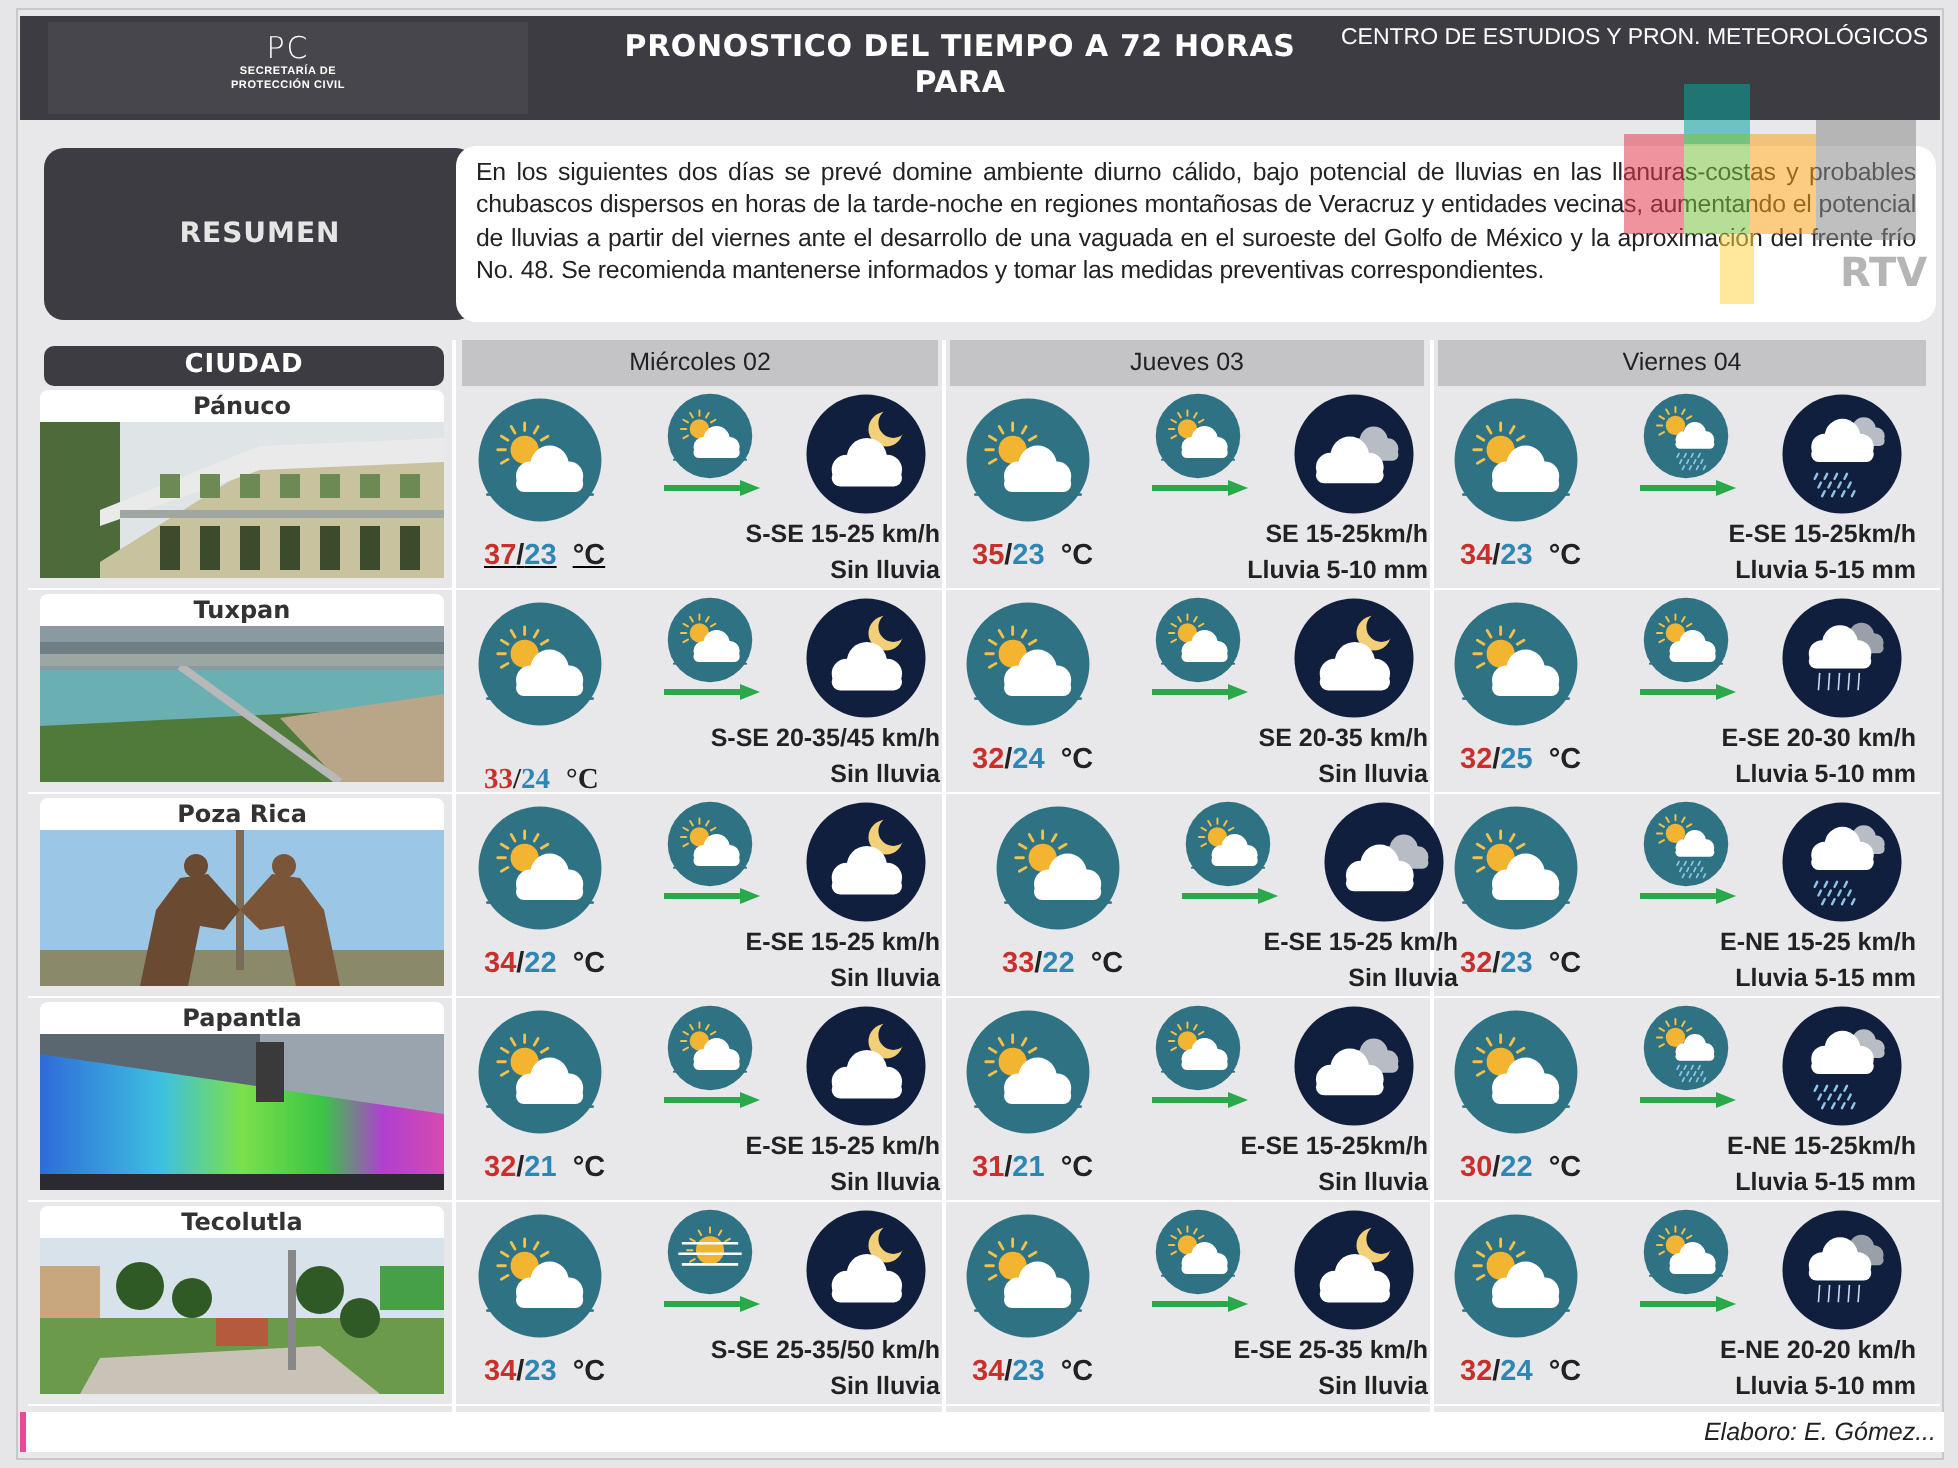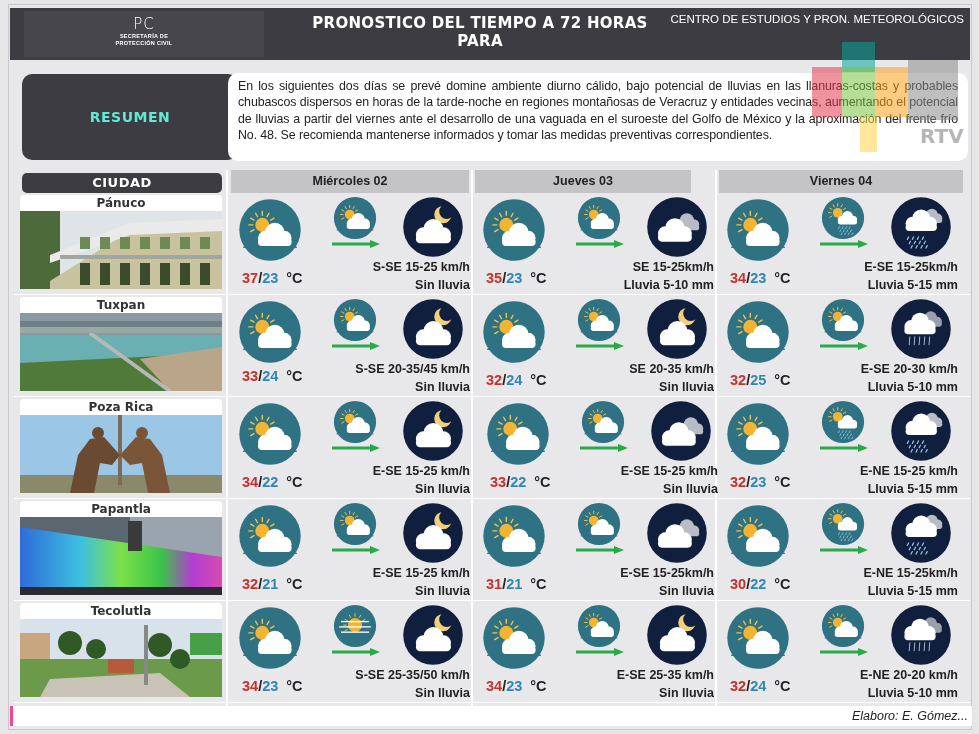--- a/index.html
+++ b/index.html
@@ -7,26 +7,26 @@
   .frame { position: absolute; left: 8px; top: 4px; width: 964px; height: 726px; background: #e8e8ea; border: 1px solid #c8c8c8; }
   .header { position: absolute; left: 10px; top: 8px; width: 960px; height: 52px; background: #3d3c42; }
   .logo-box { position: absolute; left: 14px; top: 3px; width: 240px; height: 46px; background: #47464c; color: #fff; text-align: center; }
   .logo-pc { font-family: "DejaVu Sans", sans-serif; font-size: 15px; font-weight: 300; margin-top: 4px; letter-spacing: 1px; }
   .logo-sub { font-size: 5.5px; font-weight: bold; line-height: 7px; letter-spacing: .3px; }
   .title1 { position: absolute; left: 280px; top: 6px; width: 380px; text-align: center; color: #fff; font-family: "DejaVu Sans", sans-serif; font-weight: bold; font-size: 15px; letter-spacing: .3px; }
   .title2 { position: absolute; left: 280px; top: 20px; width: 380px; text-align: center; color: #fff; font-family: "DejaVu Sans", sans-serif; font-weight: bold; font-size: 23px; letter-spacing: 1px; }
   .center-info { position: absolute; right: 6px; top: 4px; text-align: center; color: #fff; font-size: 11.5px; line-height: 15px; }
   .center-info .l1 { color: #fff; }
   .center-info .l2, .center-info .l3 { color: #f0f0f0; font-size: 12px; }
-  .summary-label { position: absolute; left: 22px; top: 74px; width: 216px; height: 86px; background: #3d3c42; border-radius: 10px; color: #5eead4; font-family: "DejaVu Sans", sans-serif; font-weight: bold; font-size: 14px; display: flex; align-items: center; justify-content: center; letter-spacing: .5px; }
+  .summary-label { position: absolute; left: 22px; top: 74px; width: 216px; height: 86px; background: #3d3c42; border-radius: 10px; color: #e5e5e5; font-family: "DejaVu Sans", sans-serif; font-weight: bold; font-size: 14px; display: flex; align-items: center; justify-content: center; letter-spacing: .5px; }
   .summary-text { position: absolute; left: 228px; top: 73px; width: 740px; height: 88px; background: #fff; border-radius: 10px; padding: 5px 10px 0 10px; font-family: "Liberation Sans", sans-serif; font-size: 12.4px; line-height: 16.4px; color: #222; text-align: justify; letter-spacing: -.1px; }
   .watermark { position: absolute; left: 812px; top: 42px; width: 150px; height: 110px; pointer-events: none; }
   .wm { position: absolute; opacity: .55; }
   .city-head { position: absolute; left: 22px; top: 173px; width: 200px; height: 20px; background: #3d3c42; border-radius: 5px; color: #fff; font-family: "DejaVu Sans", sans-serif; font-weight: bold; font-size: 13px; text-align: center; line-height: 20px; letter-spacing: .5px; }
-  .day-head { position: absolute; top: 170px; height: 23px; background: #c4c4c6; color: #222; font-weight: bold; font-size: 12.5px; text-align: center; line-height: 23px; }
+  .day-head { position: absolute; top: 170px; height: 23px; background: #c4c4c6; color: #222; font-weight: normal; font-size: 12.5px; text-align: center; line-height: 23px; }
   .row { position: absolute; left: 14px; width: 956px; height: 101px; border-bottom: 1px solid #fff; }
   .city-card { position: absolute; left: 6px; top: 1px; width: 202px; height: 97px; }
   .city-name { height: 16px; background: #fff; border-radius: 4px 4px 0 0; font-family: "DejaVu Sans", sans-serif; font-weight: bold; font-size: 12px; color: #333; text-align: center; line-height: 16px; }
   .city-photo { height: 78px; width: 202px; }
   .cell { position: absolute; top: 0; height: 100px; width: 242px; }
   .vsep { position: absolute; top: 170px; width: 2px; height: 538px; background: #fff; }
   .ic { position: absolute; }
   .temp { position: absolute; font-size: 14.5px; font-weight: bold; }
   .tmax { color: #c9302c; }
   .tmin { color: #2e86b5; }
@@ -62,21 +62,21 @@
   <div class="wm" style="left:30px;top:0;width:33px;height:30px;background:#0aa39a;"></div>
   <div class="wm" style="left:30px;top:25px;width:33px;height:50px;background:#7cc242;"></div>
   <div class="wm" style="left:63px;top:25px;width:33px;height:50px;background:#f7a21b;"></div>
   <div class="wm" style="left:48px;top:75px;width:17px;height:35px;background:#ffd34a;"></div>
   <div class="wm" style="left:96px;top:18px;width:50px;height:60px;background:#8a8a8a;"></div>
   <div class="wm" style="left:108px;top:82px;font-family:'DejaVu Sans',sans-serif;font-weight:bold;font-size:20px;color:#7a7a7a;">RTV</div>
 </div>
 
 <div class="city-head">CIUDAD</div>
 <div class="day-head" style="left:231px;width:238px;">Miércoles 02</div>
-<div class="day-head" style="left:475px;width:216px;">Jueves 03</div>
+<div class="day-head" style="left:475px;width:237px;">Jueves 03</div>
 <div class="day-head" style="left:719px;width:244px;">Viernes 04</div>
 
 <div class="vsep" style="left:226px"></div>
 <div class="vsep" style="left:471px"></div>
 <div class="vsep" style="left:715px"></div>
 
 <div id="rows">
     <div class="row" style="top: 194px;">
       <div class="city-card">
       <div class="city-name">Pánuco</div>
@@ -151,21 +151,21 @@
             <circle cx="50" cy="50" r="48" fill="#0f1f3d"></circle>
             <circle cx="66" cy="30" r="14" fill="#f3cf7a"></circle>
             <circle cx="72" cy="25" r="12" fill="#0f1f3d"></circle>
     <g transform="translate(48,60) scale(1.35)">
       <circle cx="-10" cy="2" r="9" fill="#fff"></circle>
       <circle cx="2" cy="-5" r="12" fill="#fff"></circle>
       <circle cx="14" cy="2" r="9" fill="#fff"></circle>
       <rect x="-19" y="2" width="42" height="10" rx="5" fill="#fff"></rect>
     </g>
           </svg></div>
-        <div class="temp" style="left:10px;top:76px;">
+        <div class="temp" style="left:10px;top:76px;text-decoration:underline;">
           <span class="tmax">37</span><span style="color:#222">/</span><span class="tmin">23</span><span class="tunit">°C</span>
         </div>
         <div class="wind" style="top:66px;">S-SE 15-25 km/h</div>
         <div class="rain" style="top:84px;">Sin lluvia</div>
       </div>
       <div class="cell" style="left:462px">
         <div class="ic" style="left:6px;top:4px;width:64px;height:64px;"><svg viewBox="0 0 100 100" width="100%" height="100%">
             <circle cx="50" cy="50" r="48" fill="#2f7283"></circle>
             <line x1="25.00961894323342" y1="34.5" x2="19.813466520526788" y2="31.5" stroke="#f3c24a" stroke-width="2.2" stroke-linecap="round"></line>
             <line x1="30.500000000000004" y1="29.00961894323342" x2="27.500000000000007" y2="23.813466520526788" stroke="#f3c24a" stroke-width="2.2" stroke-linecap="round"></line>
@@ -370,21 +370,21 @@
             <circle cx="50" cy="50" r="48" fill="#0f1f3d"></circle>
             <circle cx="66" cy="30" r="14" fill="#f3cf7a"></circle>
             <circle cx="72" cy="25" r="12" fill="#0f1f3d"></circle>
     <g transform="translate(48,60) scale(1.35)">
       <circle cx="-10" cy="2" r="9" fill="#fff"></circle>
       <circle cx="2" cy="-5" r="12" fill="#fff"></circle>
       <circle cx="14" cy="2" r="9" fill="#fff"></circle>
       <rect x="-19" y="2" width="42" height="10" rx="5" fill="#fff"></rect>
     </g>
           </svg></div>
-        <div class="temp" style="left:10px;top:72px;">
+        <div class="temp" style="left:10px;top:86px;font-family:Liberation Serif, serif;">
           <span class="tmax">33</span><span style="color:#222">/</span><span class="tmin">24</span><span class="tunit">°C</span>
         </div>
         <div class="wind" style="top:66px;">S-SE 20-35/45 km/h</div>
         <div class="rain" style="top:84px;">Sin lluvia</div>
       </div>
       <div class="cell" style="left:462px">
         <div class="ic" style="left:6px;top:4px;width:64px;height:64px;"><svg viewBox="0 0 100 100" width="100%" height="100%">
             <circle cx="50" cy="50" r="48" fill="#2f7283"></circle>
             <line x1="25.00961894323342" y1="34.5" x2="19.813466520526788" y2="31.5" stroke="#f3c24a" stroke-width="2.2" stroke-linecap="round"></line>
             <line x1="30.500000000000004" y1="29.00961894323342" x2="27.500000000000007" y2="23.813466520526788" stroke="#f3c24a" stroke-width="2.2" stroke-linecap="round"></line>
@@ -575,21 +575,21 @@
       <circle cx="14" cy="2" r="9" fill="#fff"></circle>
       <rect x="-19" y="2" width="42" height="10" rx="5" fill="#fff"></rect>
     </g>
           </svg></div>
         <div class="temp" style="left:10px;top:76px;">
           <span class="tmax">34</span><span style="color:#222">/</span><span class="tmin">22</span><span class="tunit">°C</span>
         </div>
         <div class="wind" style="top:66px;">E-SE 15-25 km/h</div>
         <div class="rain" style="top:84px;">Sin lluvia</div>
       </div>
-      <div class="cell" style="left:466px">
+      <div class="cell" style="left:477px">
         <div class="ic" style="left:6px;top:4px;width:64px;height:64px;"><svg viewBox="0 0 100 100" width="100%" height="100%">
             <circle cx="50" cy="50" r="48" fill="#2f7283"></circle>
             <line x1="25.00961894323342" y1="34.5" x2="19.813466520526788" y2="31.5" stroke="#f3c24a" stroke-width="2.2" stroke-linecap="round"></line>
             <line x1="30.500000000000004" y1="29.00961894323342" x2="27.500000000000007" y2="23.813466520526788" stroke="#f3c24a" stroke-width="2.2" stroke-linecap="round"></line>
             <line x1="38" y1="27" x2="38" y2="21" stroke="#f3c24a" stroke-width="2.2" stroke-linecap="round"></line>
             <line x1="45.5" y1="29.00961894323342" x2="48.5" y2="23.813466520526788" stroke="#f3c24a" stroke-width="2.2" stroke-linecap="round"></line>
             <line x1="50.99038105676658" y1="34.5" x2="56.18653347947321" y2="31.5" stroke="#f3c24a" stroke-width="2.2" stroke-linecap="round"></line>
             <line x1="23" y1="42" x2="17" y2="42" stroke="#f3c24a" stroke-width="2.2" stroke-linecap="round"></line>
             <line x1="25.00961894323342" y1="49.5" x2="19.813466520526788" y2="52.5" stroke="#f3c24a" stroke-width="2.2" stroke-linecap="round"></line>
             <circle cx="38" cy="42" r="11" fill="#f3b531"></circle>

